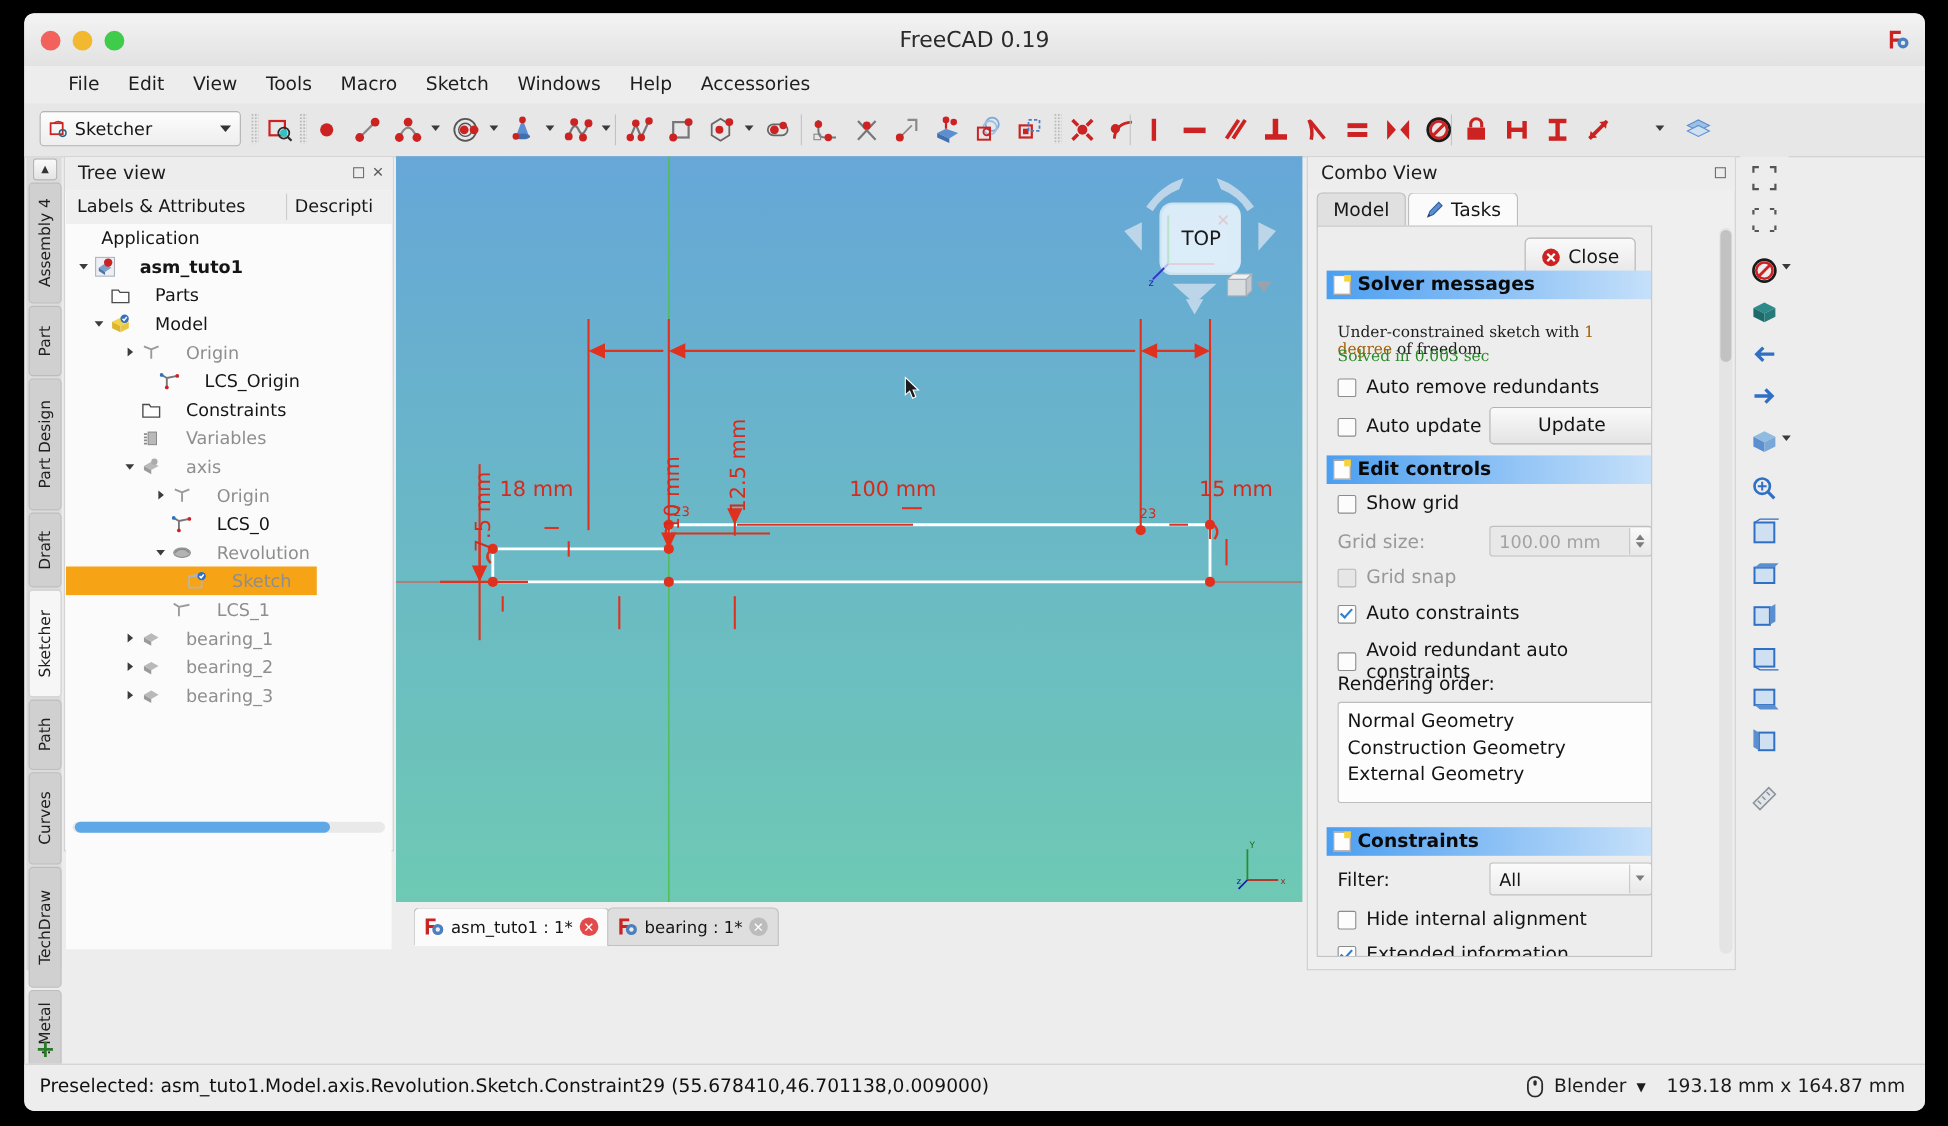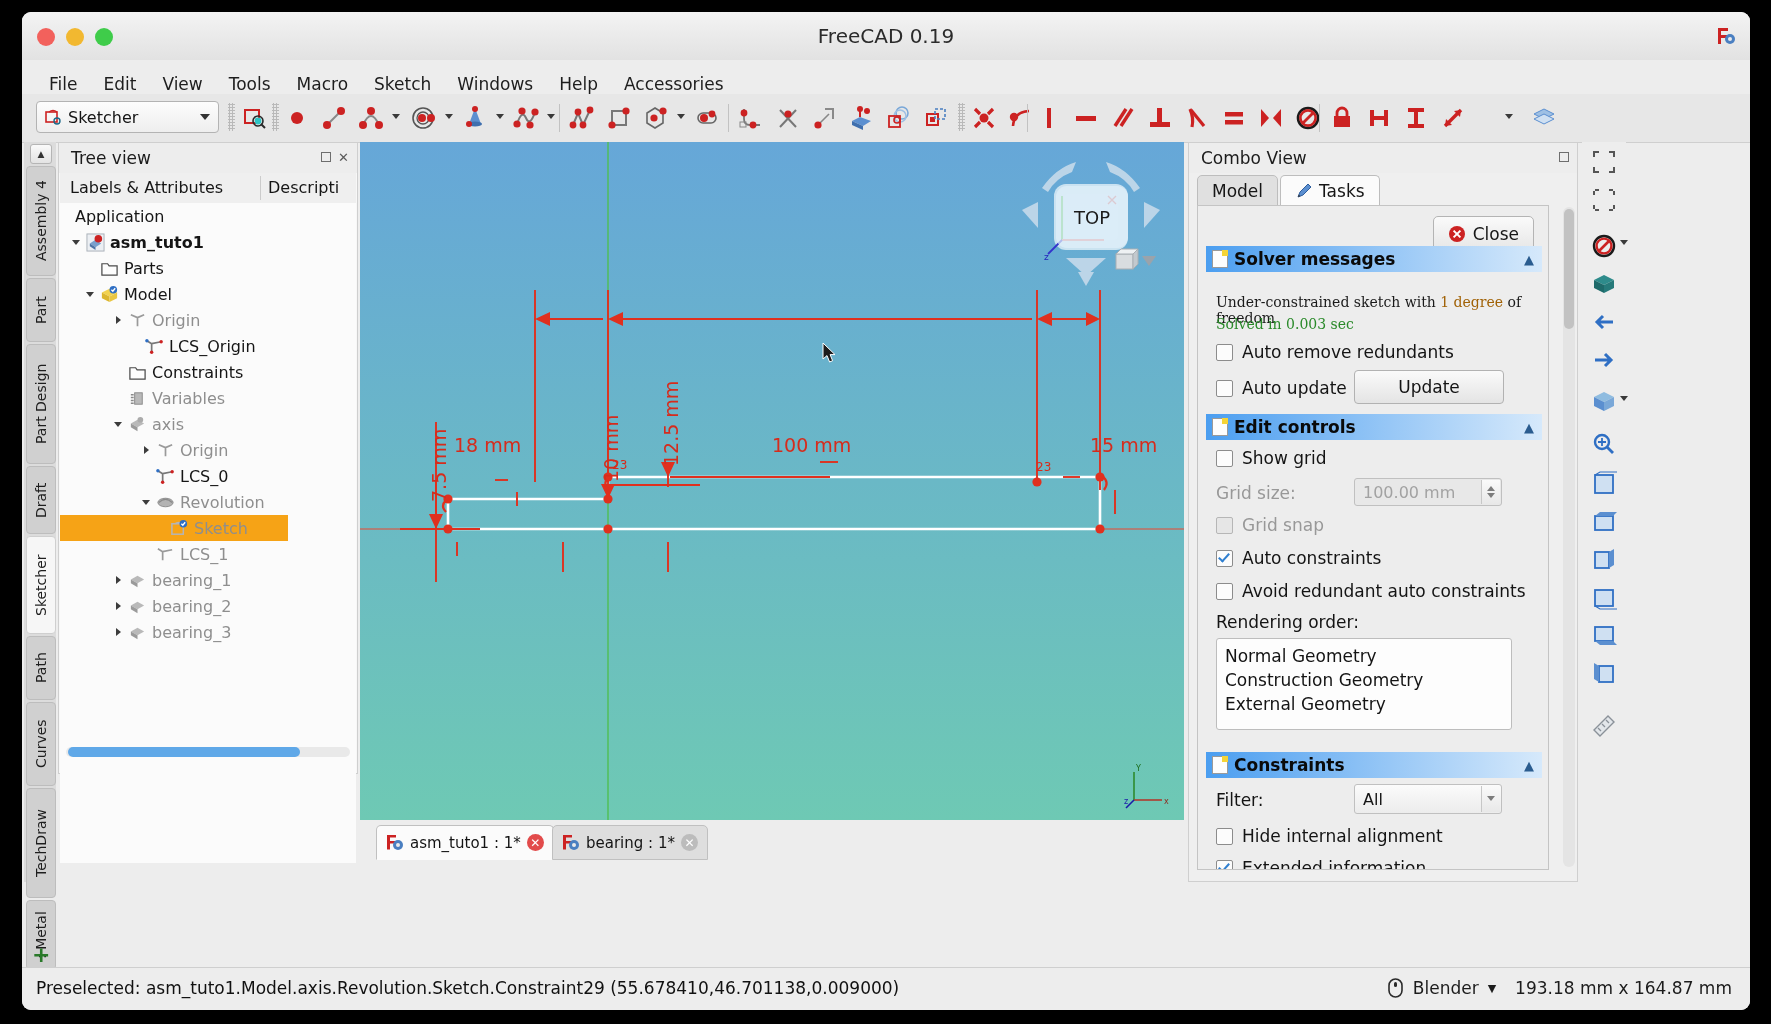--- a/index.html
+++ b/index.html
@@ -13,21 +13,21 @@
   .titlebar{position:absolute;left:0;top:0;width:100%;height:48px;
      background:linear-gradient(#f3f3f3,#e2e2e2);border-bottom:1px solid #c4c4c4;}
   .traffic{position:absolute;top:16px;display:flex;gap:11px;left:15px;}
   .dot{width:18px;height:18px;border-radius:50%;}
   .dot.r{background:#f2615c;} .dot.y{background:#f2b830;} .dot.g{background:#3fcc4a;}
   .wtitle{position:absolute;left:0;top:12px;width:100%;text-align:center;font-size:20px;color:#2b2b2b;}
   .titleicon{position:absolute;right:14px;top:14px;width:20px;height:20px;}
 
   
   .menubar{position:absolute;left:0;top:48px;width:100%;height:34px;background:#ededed;}
-  .menu{position:absolute;display:flex;align-items:flex-end;height:34px;left:14px;gap:0px;}
+  .menu{position:absolute;display:flex;align-items:center;height:34px;left:27px;gap:0px;}
   .menu span{font-size:17px;color:#1d1d1d;padding:0 13px;cursor:default;}
 
   
   .toolbar{position:absolute;left:0;top:82px;width:100%;height:48px;background:#e7e7e7;border-bottom:1px solid #cfcfcf;}
   .wbselect{position:absolute;left:14px;top:7px;width:183px;height:32px;border:1px solid #b3b3b3;border-radius:4px;
      background:linear-gradient(#fdfdfd,#eeeeee);display:flex;align-items:center;padding-left:7px;box-sizing:border-box;}
   .wbselect .lbl{font-size:16px;color:#141414;margin-left:6px;}
   .wbselect .arw{position:absolute;right:8px;top:12px;width:0;height:0;border-left:5px solid transparent;border-right:5px solid transparent;border-top:6px solid #333;}
   .grip{position:absolute;top:9px;width:7px;height:28px;
      background-image:radial-gradient(#b9b9b9 1px, transparent 1.2px);background-size:3px 3px;}
@@ -51,21 +51,21 @@
   .panelhdr .t{position:absolute;left:12px;top:5px;font-size:17px;color:#1c1c1c;}
   .ph-icons{position:absolute;right:8px;top:9px;display:flex;gap:7px;align-items:center;}
   .ph-sq{width:8px;height:8px;border:1px solid #6e6e6e;}
   .ph-x{font-size:13px;color:#5a5a5a;line-height:9px;}
   .colhdr{position:absolute;left:1px;top:30px;width:calc(100% - 2px);height:30px;background:#efefef;border-bottom:1px solid #cdcdcd;}
   .colhdr .c1{position:absolute;left:10px;top:5px;font-size:16px;color:#161616;}
   .colhdr .c2{position:absolute;left:208px;top:5px;font-size:16px;color:#161616;}
   .colhdr .cdiv{position:absolute;left:200px;top:3px;width:1px;height:24px;background:#cccccc;}
   .treebody{position:absolute;left:1px;top:60px;width:calc(100% - 2px);height:660px;background:#fbfbfb;overflow:hidden;}
   .trow{position:relative;height:26px;display:flex;align-items:center;font-size:16px;white-space:nowrap;}
-  .trow .ttext{margin-left:5px;}
+  .trow .ttext{margin-left:22px;}
   .grey{color:#8e8e8e;} .dark{color:#151515;} .bold{font-weight:bold;}
   .sel-row{background:#f6a316;}
   .caret{width:14px;height:14px;position:relative;flex:0 0 14px;}
   .caret.closed::after{content:"";position:absolute;left:4px;top:3px;border-left:5px solid #3c3c3c;border-top:4px solid transparent;border-bottom:4px solid transparent;}
   .caret.open::after{content:"";position:absolute;left:2px;top:5px;border-top:5px solid #3c3c3c;border-left:4px solid transparent;border-right:4px solid transparent;}
   .ticon{width:19px;height:19px;flex:0 0 19px;margin-left:2px;}
   .hscroll{position:absolute;left:1px;bottom:14px;width:calc(100% - 2px);height:14px;}
   .hscroll .track{position:absolute;left:6px;right:6px;top:2px;height:10px;background:#e9e9e9;border-radius:5px;}
   .hscroll .thumb{position:absolute;left:8px;top:2px;width:232px;height:10px;background:#5fa8e8;border-radius:5px;}
 
@@ -80,21 +80,21 @@
   .dtab.act{background:#fbfbfb;border-bottom-color:#fbfbfb;}
   .dtab.ina{background:#dedede;}
   .closeb{width:17px;height:17px;border-radius:50%;display:flex;align-items:center;justify-content:center;font-size:12px;color:#fff;}
   .closeb.on{background:#e24b4b;} .closeb.off{background:#bcbcbc;}
 
   
   .combo{position:absolute;left:1166px;top:130px;width:390px;height:740px;background:#efefef;border:1px solid #cfcfcf;box-sizing:border-box;}
   .ctabs{position:absolute;left:8px;top:32px;height:32px;display:flex;align-items:flex-end;gap:2px;}
   .ctab{height:30px;padding:0 14px;border:1px solid #bdbdbd;border-radius:5px 5px 0 0;display:flex;align-items:center;gap:6px;font-size:17px;color:#161616;}
   .ctab.ina{background:#e0e0e0;} .ctab.act{background:#fbfbfb;border-bottom-color:#fbfbfb;}
-  .cbody{position:absolute;left:8px;top:62px;width:352px;height:665px;background:#ededed;border:1px solid #c4c4c4;box-sizing:border-box;overflow:hidden;}
+  .cbody{position:absolute;left:8px;top:62px;width:305px;height:665px;background:#ededed;border:1px solid #c4c4c4;box-sizing:border-box;overflow:hidden;}
   .closebtn{position:absolute;right:14px;top:10px;height:34px;padding:0 14px;background:linear-gradient(#fafafa,#e6e6e6);
      border:1px solid #b4b4b4;border-radius:5px;display:flex;align-items:center;gap:7px;font-size:17px;color:#161616;}
   .sectionhdr{position:absolute;left:8px;width:336px;height:26px;background:linear-gradient(90deg,#4b9ef0,#d6e9fb);
      display:flex;align-items:center;gap:6px;padding-left:6px;box-sizing:border-box;}
   .sectionhdr .st{font-size:17px;font-weight:bold;color:#0a0a0a;}
   .sectionhdr .chev{position:absolute;right:8px;font-size:13px;color:#2a5c8f;}
   .noteicon{width:14px;height:16px;background:#fdfdfd;border:1px solid #9a9a9a;position:relative;}
   .noteicon::after{content:"";position:absolute;right:-1px;top:-1px;width:6px;height:6px;background:#f5d437;}
   .ckrow{position:absolute;display:flex;align-items:center;gap:9px;font-size:17px;color:#141414;}
   .ck{width:15px;height:15px;border:1px solid #8c8c8c;background:#fcfcfc;border-radius:2px;position:relative;flex:0 0 15px;}

